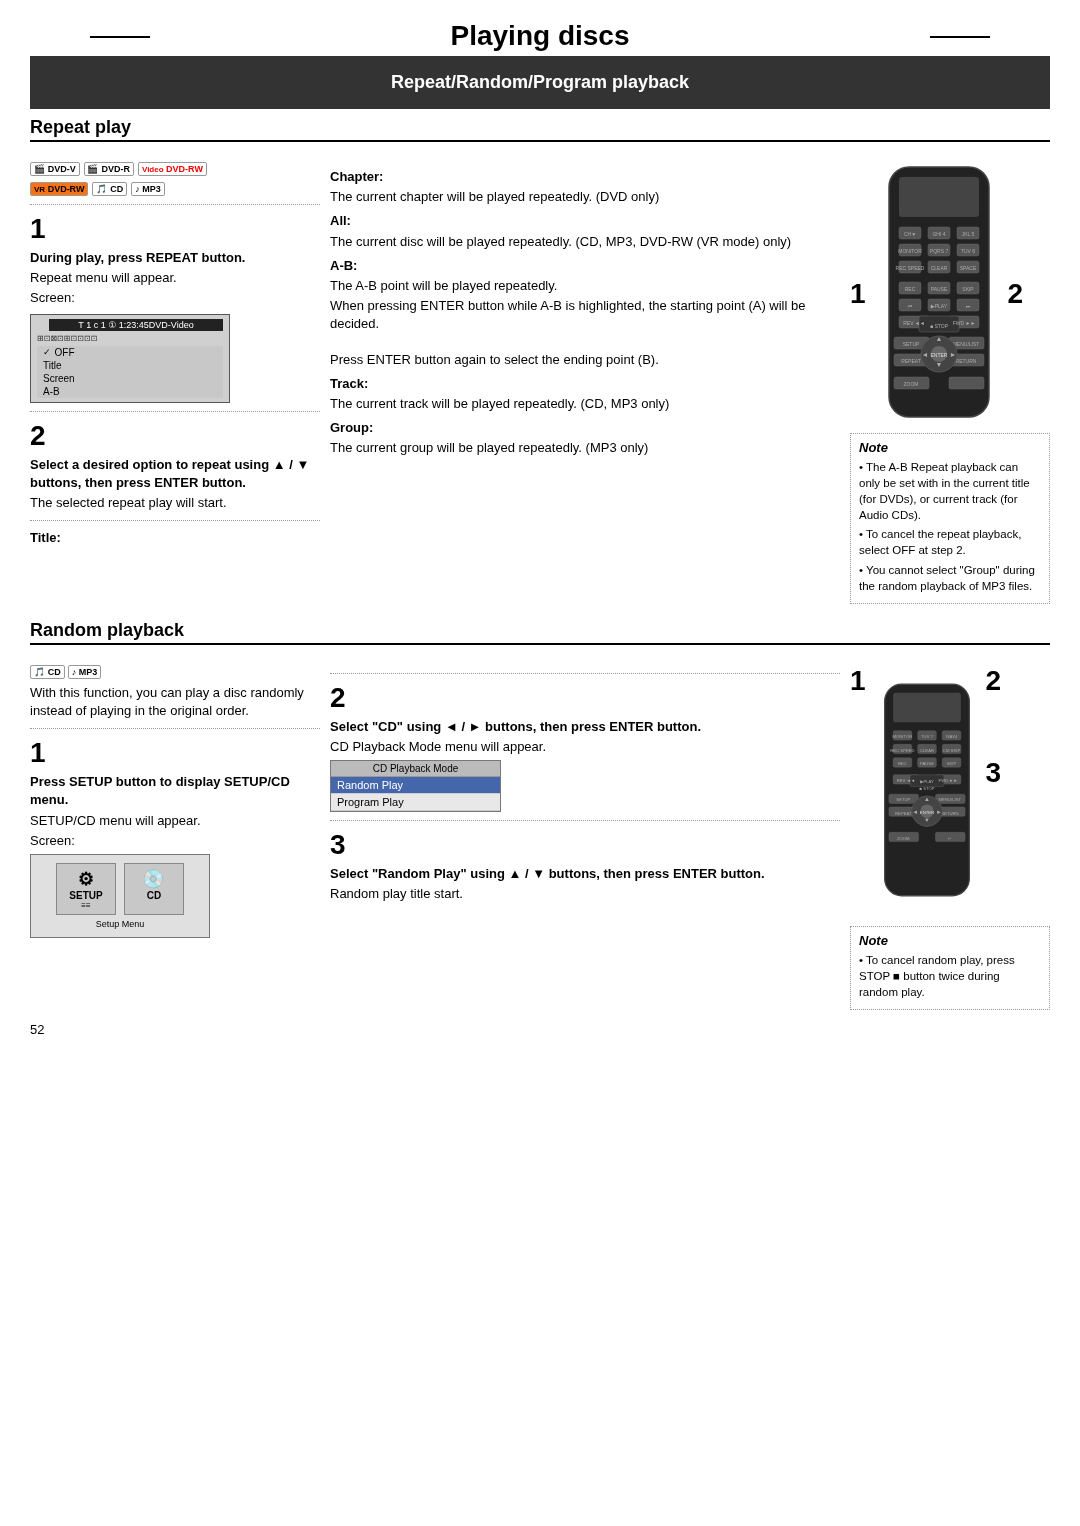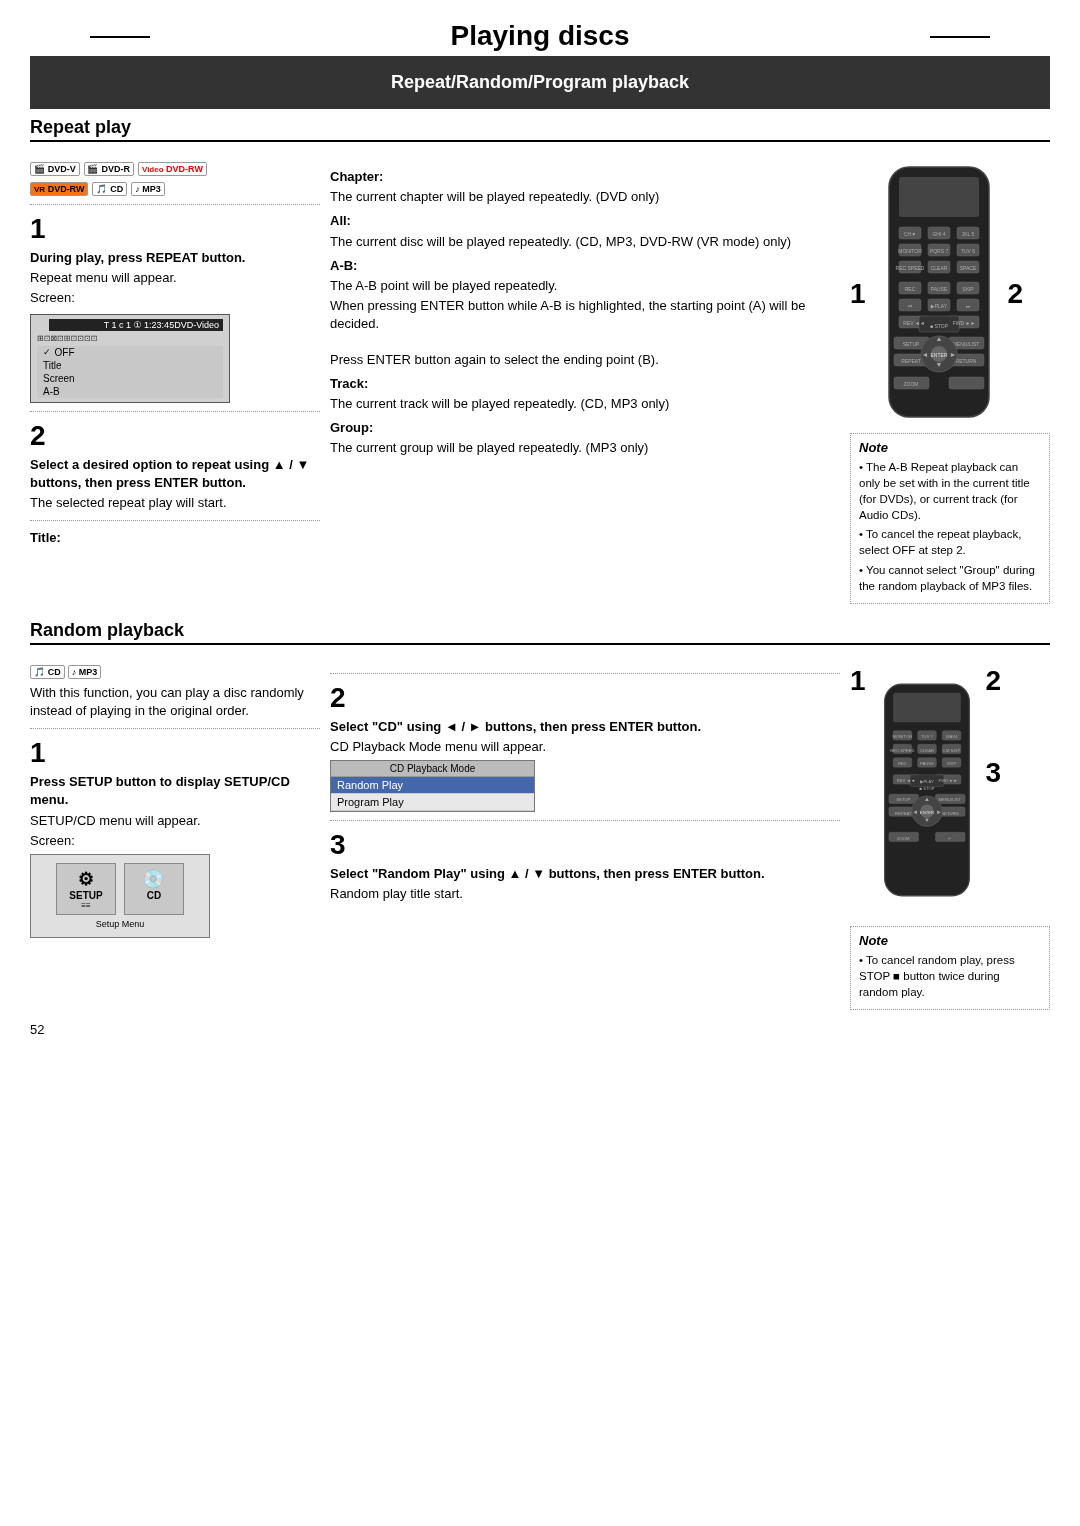--- a/index.html
+++ b/index.html
@@ -124,21 +124,21 @@
       font-size: 10px;
       margin: 6px 0;
       width: 200px;
     }
     .screen-header {
       background: #222;
       color: #fff;
       font-size: 9px;
       padding: 1px 4px;
       display: flex;
-      justify-content: flex-end;
+      justify-content: center;
       margin-bottom: 3px;
       margin-left: 12px;
     }
     .screen-icons-row {
       font-size: 8px;
       margin-bottom: 3px;
       color: #333;
     }
     .screen-menu {
       background: #c8c8c8;
@@ -186,21 +186,21 @@
 
     
     .random-section {
       margin-top: 16px;
     }
 
     
     .cd-menu-mockup {
       border: 1.5px solid #777;
       background: #e8e8e8;
-      width: 205px;
+      width: 171px;
       font-size: 11px;
       margin: 4px 0;
     }
     .cd-menu-header {
       background: #bbb;
       padding: 2px 6px;
       font-size: 10px;
       text-align: center;
       border-bottom: 1px solid #999;
     }

